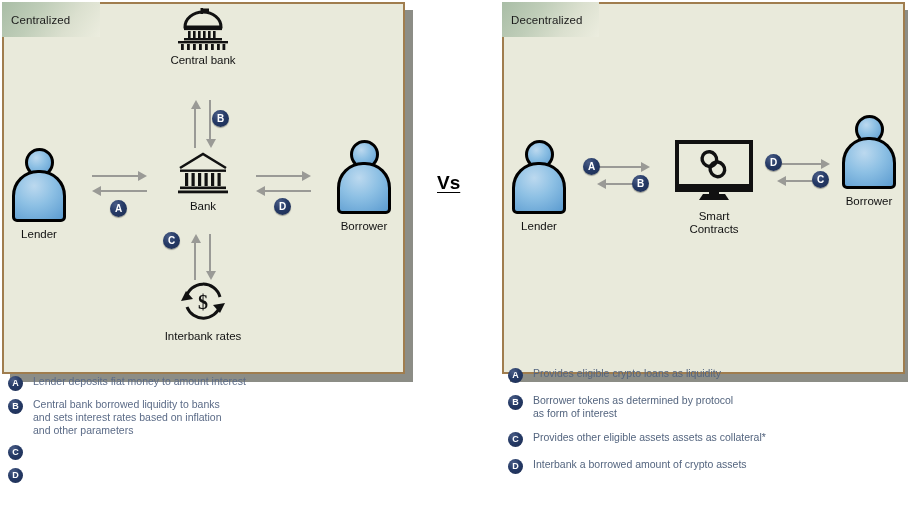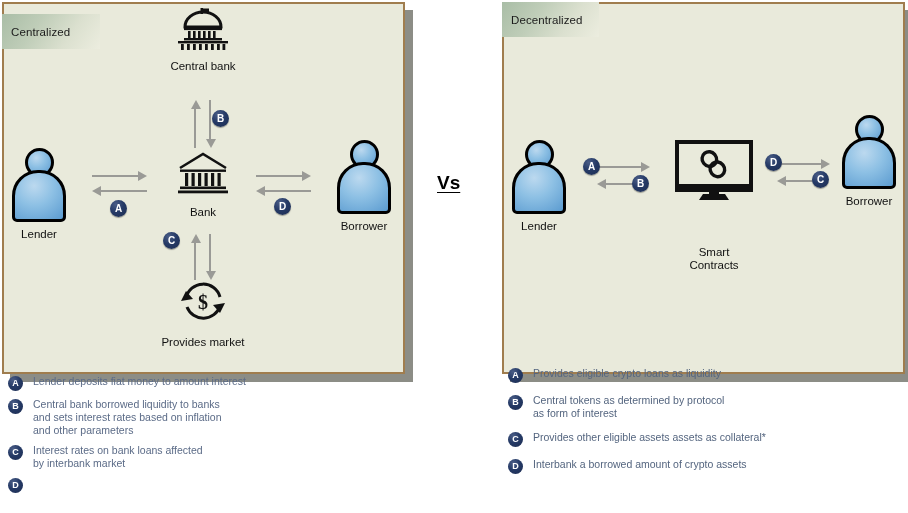--- a/index.html
+++ b/index.html
@@ -11,29 +11,29 @@
          box-sizing:border-box;}
   .panel-shadow{position:absolute;background:#8c8d86;z-index:0;}
   #panel-left{left:2px;top:2px;width:403px;height:372px;z-index:1;}
   #shadow-left{left:10px;top:10px;width:403px;height:372px;}
   #panel-right{left:502px;top:2px;width:403px;height:372px;z-index:1;}
   #shadow-right{left:510px;top:10px;width:403px;height:372px;}
 
   .tab{position:absolute;z-index:3;height:35px;width:98px;
        background:linear-gradient(125deg,#a9bda6 0%,#bfcdb8 35%,#dbe0cf 68%,#eceddf 100%);
        display:flex;align-items:center;box-sizing:border-box;padding-left:9px;}
-  #tab-left{left:2px;top:14px;}
+  #tab-left{left:2px;top:2px;}
   #tab-right{left:502px;top:2px;width:97px;align-items:center;}
   .tab span{font-size:11.5px;color:#1b1b1b;letter-spacing:.1px;}
 
   
   .node{position:absolute;z-index:4;display:flex;flex-direction:column;
         align-items:center;}
   .node .cap{font-size:11.5px;color:#111;text-align:center;line-height:13px;
-             margin-top:10px;white-space:pre;}
+             margin-top:4px;white-space:pre;}
 
   
   .person{position:relative;}
   .person .head{position:absolute;border-radius:50%;
       background:radial-gradient(circle at 36% 30%,#bcd9ef 0%,#8dc0e4 42%,#5b9bd0 100%);
       border:3px solid #000;box-sizing:border-box;}
   .person .body{position:absolute;
       background:radial-gradient(circle at 40% 28%,#bcd9ef 0%,#8dc0e4 45%,#5b9bd0 100%);
       border:3px solid #000;box-sizing:border-box;}
 
@@ -193,21 +193,21 @@
   </div>
 
 <div class="node" style="left:155px;top:278px;width:96px;">
   <svg width="50" height="48" viewBox="0 0 50 48">
     <path d="M8 20 A17.5 17.5 0 0 1 42 19" fill="none" stroke="#111" stroke-width="3" stroke-linecap="butt"></path>
     <path d="M42 28 A17.5 17.5 0 0 1 9 29" fill="none" stroke="#111" stroke-width="3" stroke-linecap="butt"></path>
     <polygon points="8,13 15,21 3,23" fill="#111"></polygon>
     <polygon points="42,35 35,27 47,25" fill="#111"></polygon>
     <text x="25" y="31" font-size="20" font-weight="bold" fill="#111" text-anchor="middle" font-family="Liberation Serif, serif">$</text>
   </svg>
-  <div class="cap">Provides market</div>
+  <div class="cap">Interbank rates</div>
 </div>
 
 <div id="vs">Vs</div>
 
 <div class="panel" id="panel-right"></div>
 
 <div class="tab" id="tab-right">
   <span>Decentralized</span>
 </div>
 
@@ -225,21 +225,21 @@
   <div class="shaft" style="left:7px;top:20px;width:43px;"></div>
   <div class="head-l" style="left:-1px;top:16px;"></div>
 </div>
 <div class="badge" style="left:583px;top:158px;">
     <span>A</span>
   </div>
 <div class="badge" style="left:632px;top:175px;">
     <span>B</span>
   </div>
 
-<div class="node" style="left:670px;top:140px;width:88px;gap:30px;">
+<div class="node" style="left:670px;top:140px;width:88px;">
   <svg width="86" height="66" viewBox="0 0 86 66">
     <rect x="6" y="2" width="74" height="48" fill="none" stroke="#111" stroke-width="4"></rect>
     <rect x="6" y="44" width="74" height="8" fill="#111"></rect>
     <rect x="38" y="52" width="10" height="6" fill="#111"></rect>
     <path d="M28 60 L58 60 L54 54 L32 54 Z" fill="#111"></path>
     <g transform="translate(30,11) rotate(-38 13 14)">
       <rect x="6" y="-1" width="14" height="15" rx="7" fill="none" stroke="#111" stroke-width="3.4"></rect>
       <rect x="6" y="12" width="14" height="15" rx="7" fill="none" stroke="#111" stroke-width="3.4"></rect>
     </g>
   </svg>
@@ -274,36 +274,34 @@
     <div class="ltext">Lender deposits fiat money to amount interest</div>
   </div>
   <div class="lrow">
     <div class="lbadge">B</div>
     <div class="ltext">Central bank borrowed liquidity to banks
 and sets interest rates based on inflation
 and other parameters</div>
   </div>
   <div class="lrow">
     <div class="lbadge">C</div>
-    <div class="ltext">Interest rates on bank loans affected
-by interbank market</div>
   </div>
   <div class="lrow">
     <div class="lbadge">D</div>
   </div>
 </div>
 
 <div class="legend" id="legend-right">
   <div class="lrow">
     <div class="lbadge">A</div>
     <div class="ltext">Provides eligible crypto loans as liquidity</div>
   </div>
   <div class="lrow">
     <div class="lbadge">B</div>
-    <div class="ltext">Central tokens as determined by protocol
+    <div class="ltext">Borrower tokens as determined by protocol
 as form of interest</div>
   </div>
   <div class="lrow">
     <div class="lbadge">C</div>
     <div class="ltext">Provides other eligible assets assets as collateral*</div>
   </div>
   <div class="lrow">
     <div class="lbadge">D</div>
     <div class="ltext">Interbank a borrowed amount of crypto assets</div>
   </div>

